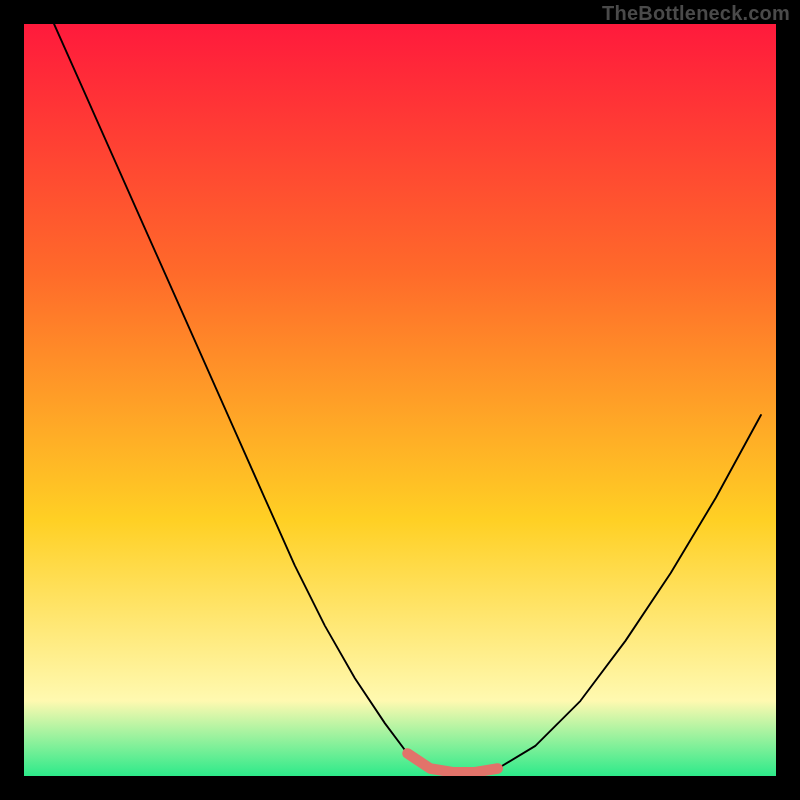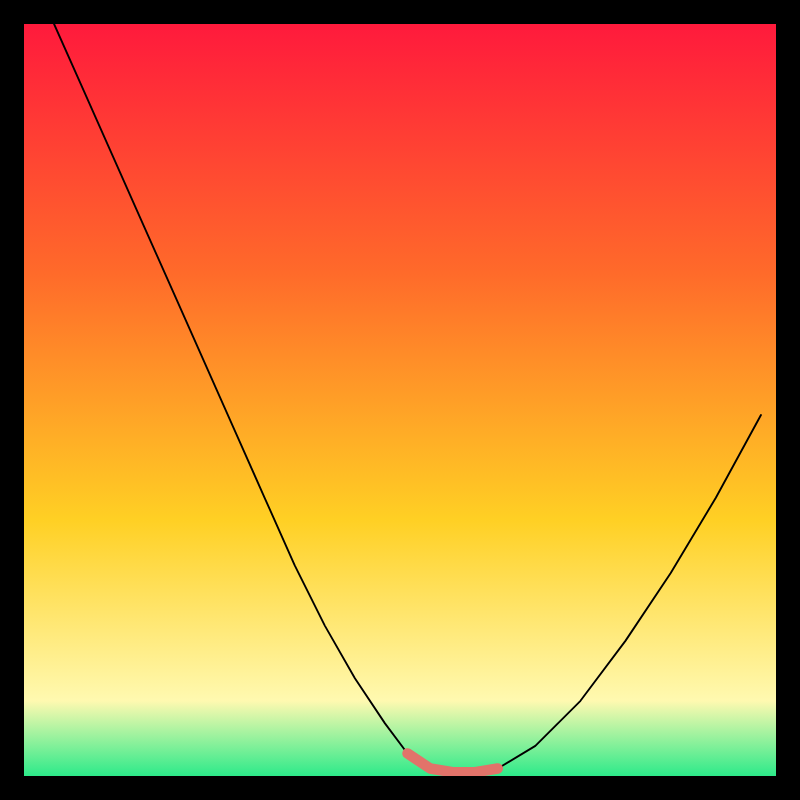--- a/index.html
+++ b/index.html
@@ -34,20 +34,21 @@
     font-size: 20px;
     font-weight: 600;
     color: #4a4a4a;
     letter-spacing: 0.2px;
   }
 </style>
 </head>
 <body>
 
 <div class="frame">
+  <div class="watermark">TheBottleneck.com</div>
 
   <svg class="plot" viewBox="0 0 100 100" preserveAspectRatio="none">
     <defs>
       <linearGradient id="bg" x1="0" y1="0" x2="0" y2="1">
         <stop offset="0" stop-color="#ff1a3c"></stop>
         <stop offset="0.33" stop-color="#ff6a2a"></stop>
         <stop offset="0.66" stop-color="#ffd024"></stop>
         <stop offset="0.90" stop-color="#fff9b0"></stop>
         <stop offset="1.0" stop-color="#2dea8a"></stop>
       </linearGradient>

